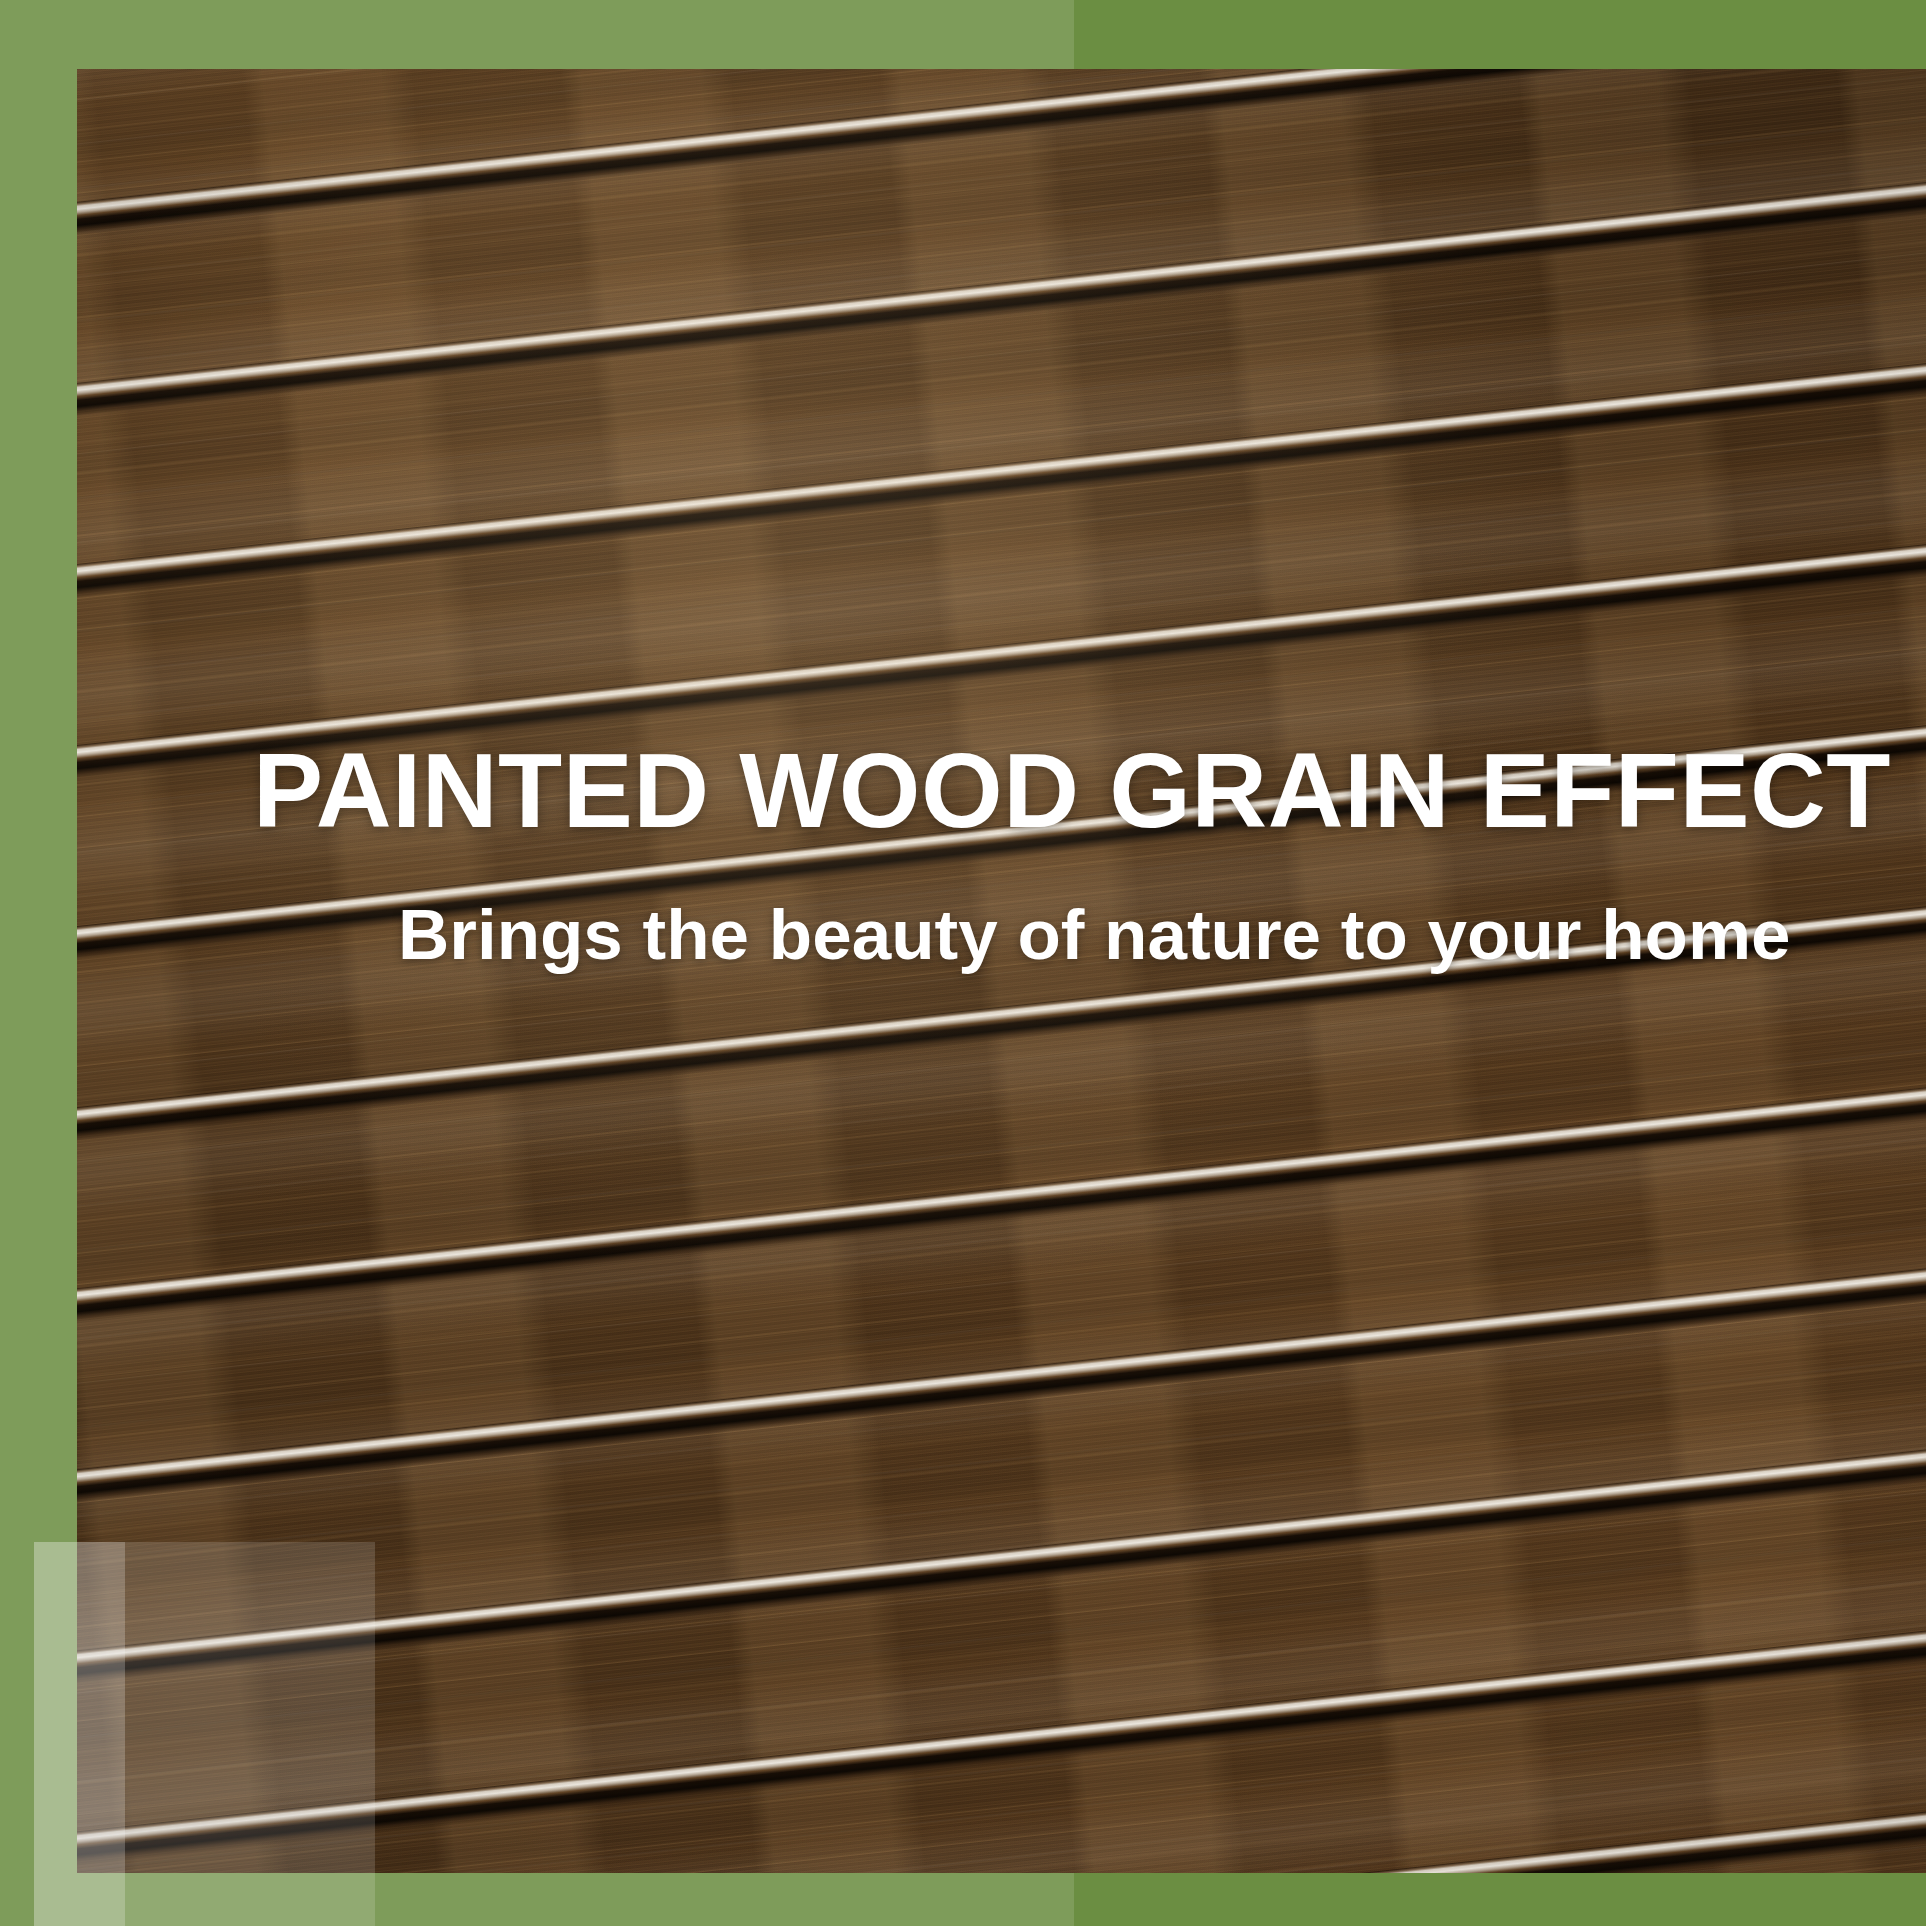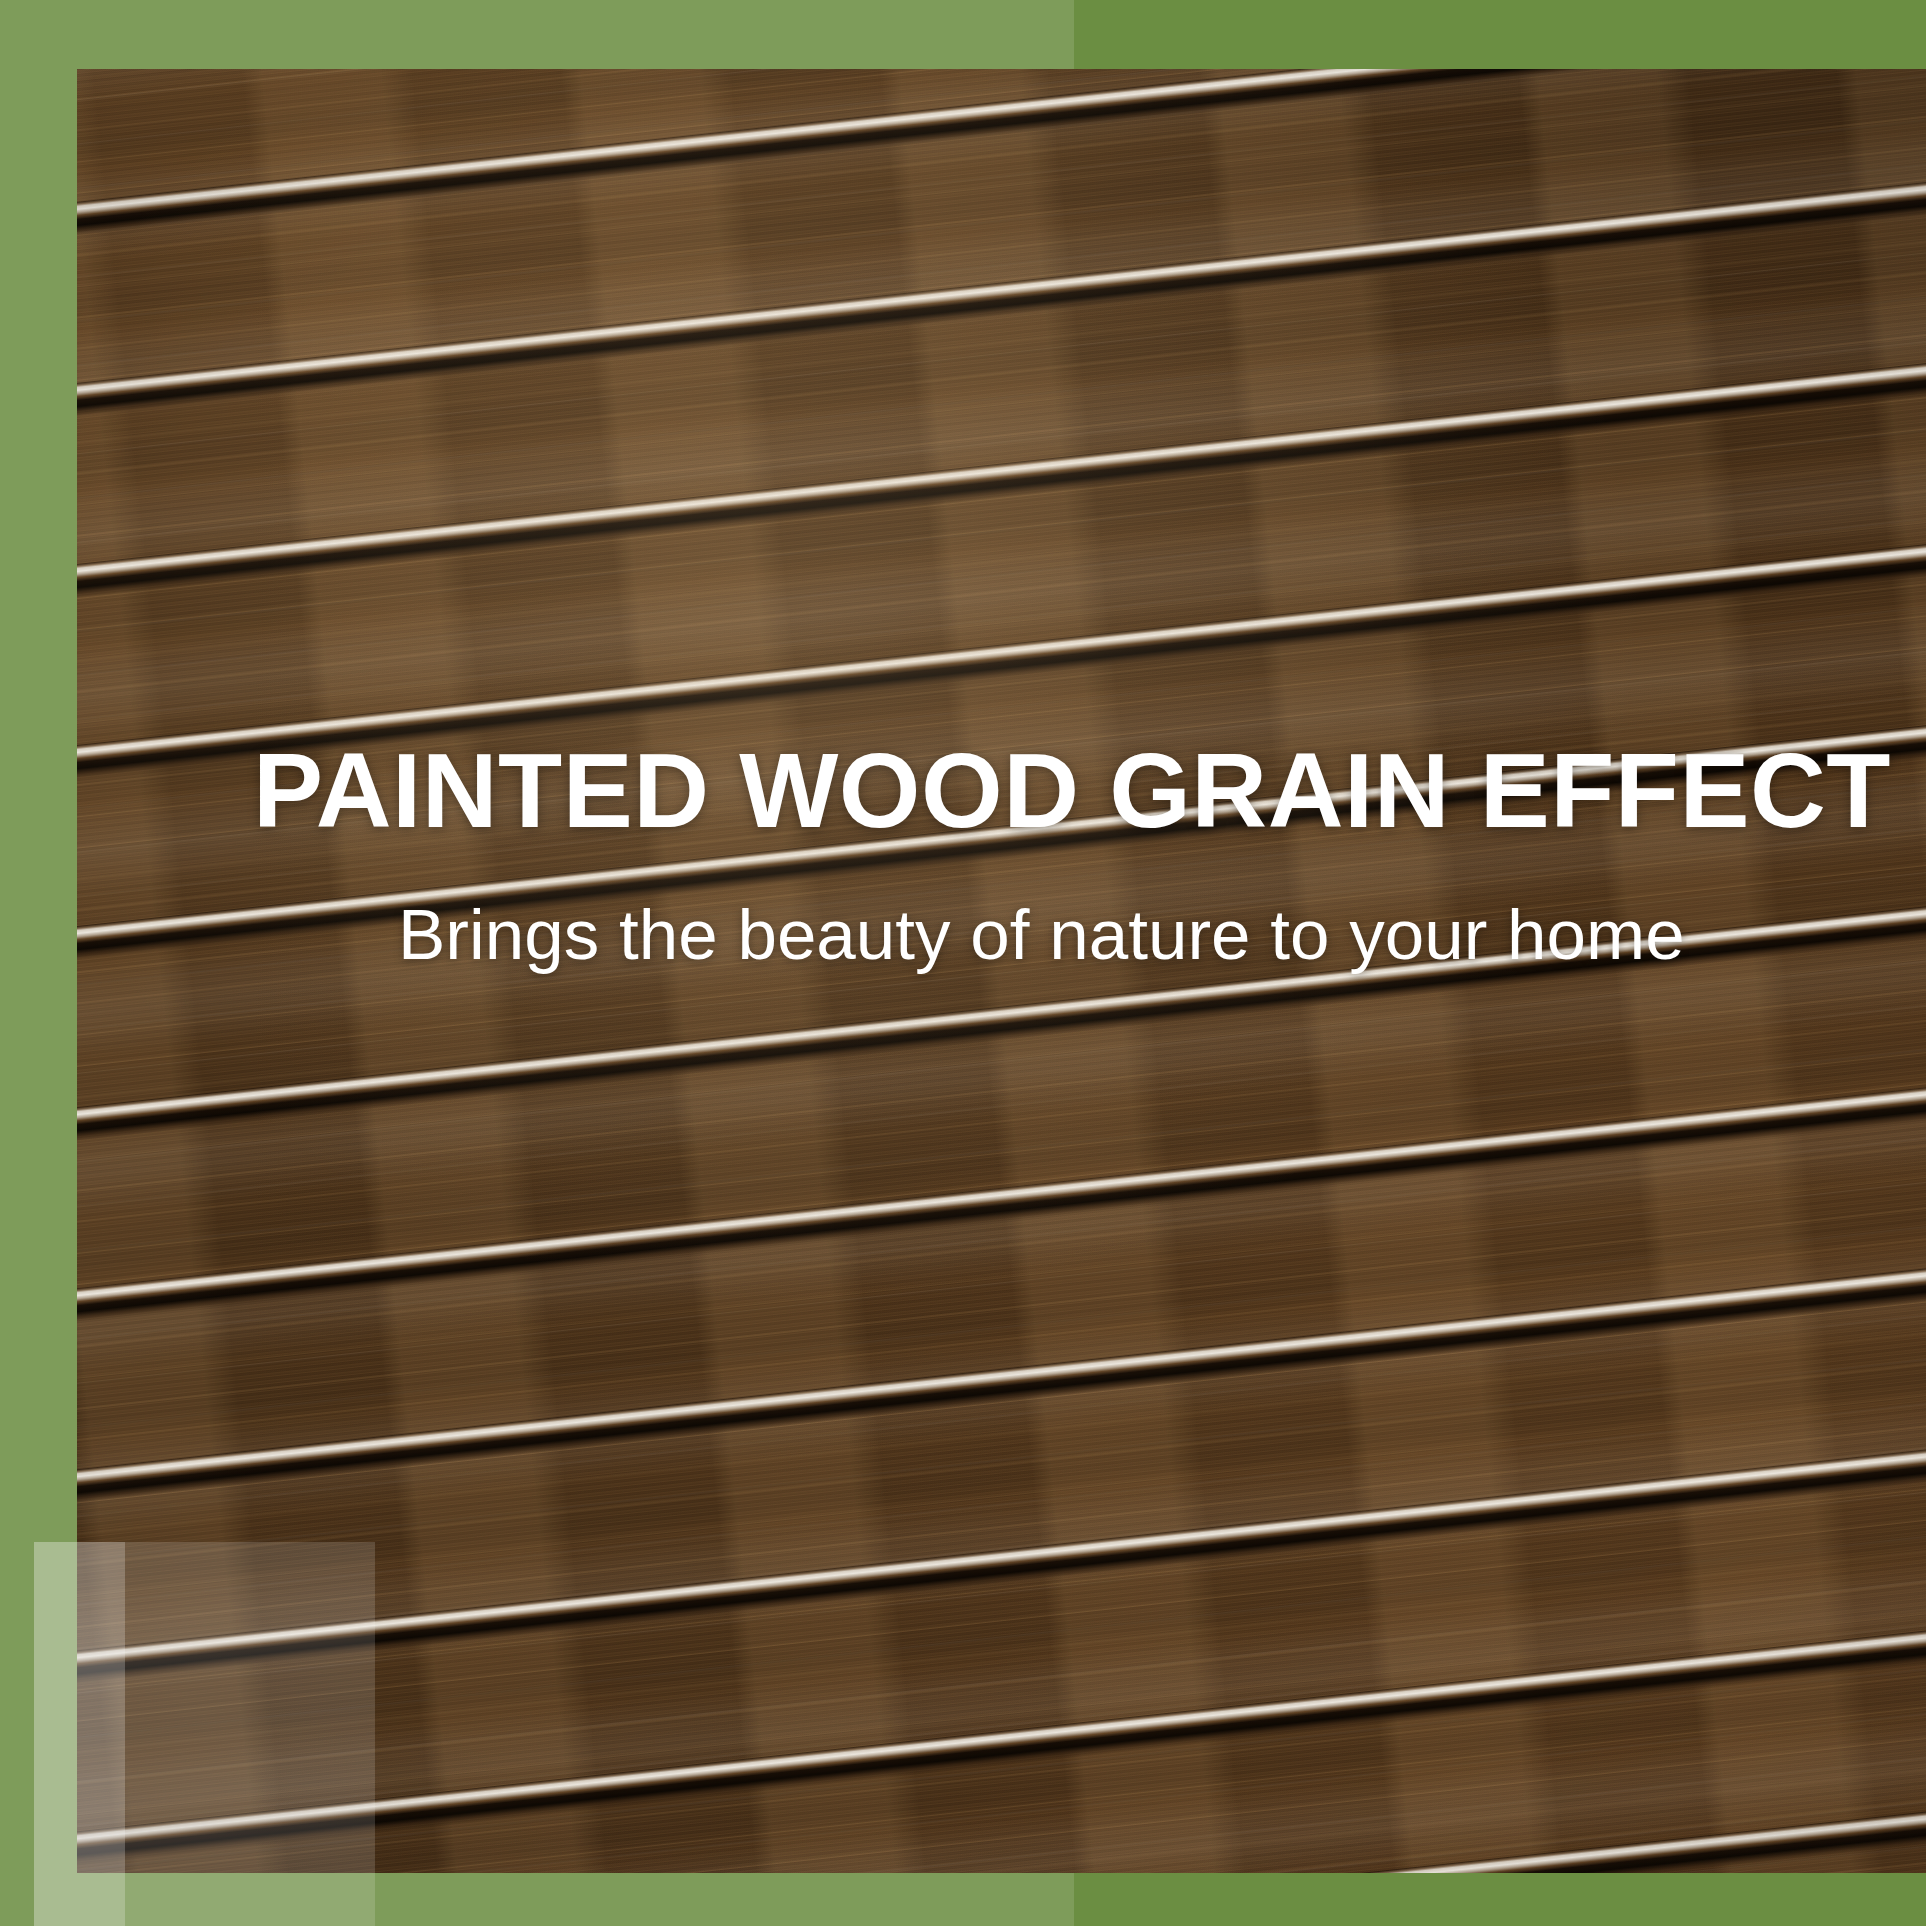--- a/index.html
+++ b/index.html
@@ -178,21 +178,21 @@
     text-shadow: 0 2px 12px rgba(0,0,0,0.35);
   }
   .subtitle {
     position: absolute;
     left: 398px;
     top: 899px;
     width: 1386px;
     color: #ffffff;
     font-size: 71px;
     line-height: 1.0;
-    font-weight: 400;
+    font-weight: 700;
     white-space: nowrap;
     text-shadow: 0 2px 10px rgba(0,0,0,0.35);
   }
 
   
   .accent-rect {
     position: absolute;
     left: 34px;
     top: 1542px;
     width: 91px;

